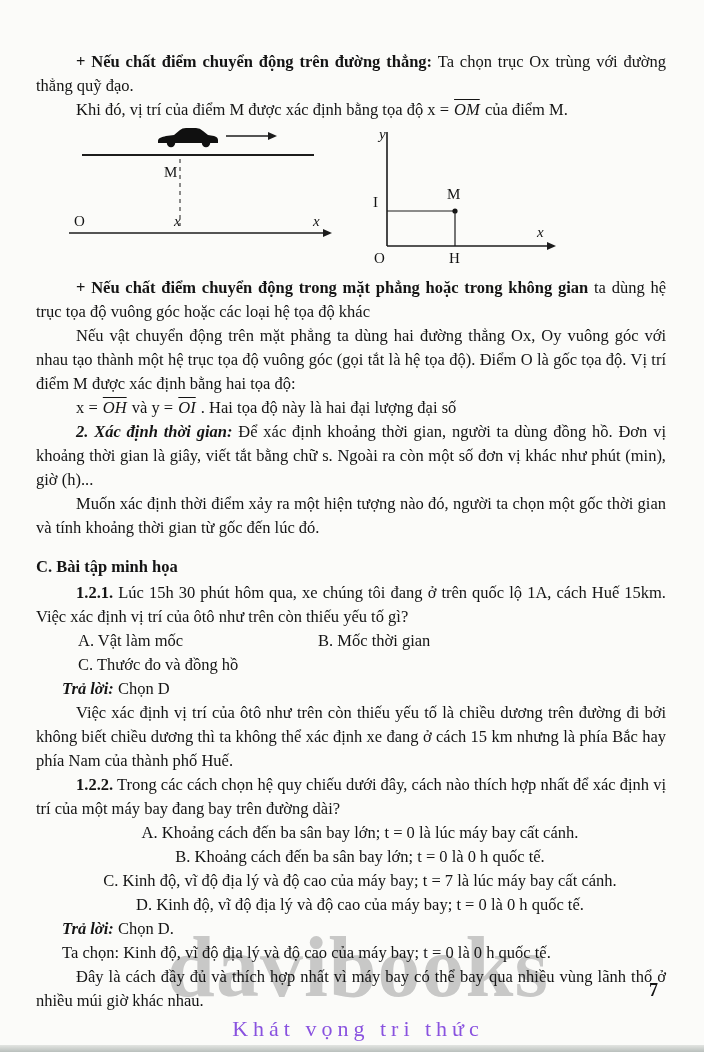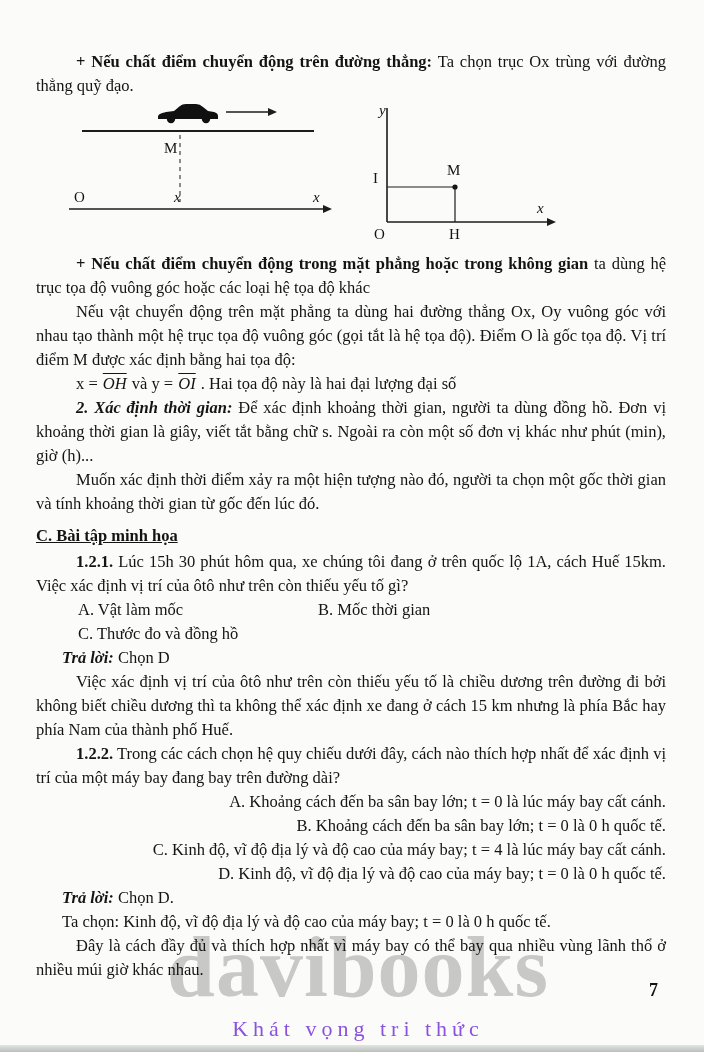--- a/index.html
+++ b/index.html
@@ -13,40 +13,40 @@
   }
   .page {
     position:relative;
     z-index:2;
     width:704px; height:856px;
     padding:50px 38px 12px 36px;
   }
   p { font-size:16.5px; line-height:24px; text-align:justify; }
   .indent { text-indent:40px; }
   .ansline { margin-left:26px; text-align:left; }
-  .heading { font-weight:bold; margin-top:8px; margin-bottom:2px;text-decoration:underline; }
+  .heading { font-weight:bold; margin-top:15px; margin-bottom:2px; }
   .vec { font-style:italic; text-decoration:overline; padding:0 1px; }
   b.run { font-weight:bold; }
   i b, b i { font-weight:bold; font-style:italic; }
 
   .figures {
     display:flex; align-items:flex-start;
     margin:3px 0 3px 32px; gap:27px;
     height:148px;
   }
   svg text { font-family:"Liberation Serif", serif; font-size:15px; fill:#141414; }
   svg .ital { font-style:italic; }
   svg line, svg path.stroke { stroke:#1c1c1c; }
 
   .opts1 {
     display:grid; grid-template-columns:240px auto;
     margin-left:42px;
   }
   .opts1 div { font-size:16.5px; line-height:24px; }
-  .opts2 { margin-left:18px; text-align:right; }
+  .opts2 { margin-left:18px; text-align:center; }
 
   .watermark {
     position:absolute; z-index:1; left:12px; right:0; top:924px;
     text-align:center; pointer-events:none;
   }
   .wm-title {
     font-size:86px; font-weight:bold; line-height:1;
     color:#b7b7b7; opacity:.75; letter-spacing:1px;
   }
   .wm-sub {
@@ -67,20 +67,21 @@
 
 <div class="watermark">
   <div class="wm-title">davibooks</div>
   <div class="wm-sub">Khát vọng tri thức</div>
 </div>
 
 <div class="page">
 
   <p class="indent"><b class="run">+ Nếu chất điểm chuyển động trên đường thẳng:</b><span> Ta chọn trục Ox trùng với đường thẳng quỹ đạo.</span></p>
 
+  <p class="indent"><span>Khi đó, vị trí của điểm M được xác định bằng tọa độ x = </span><span class="vec">OM</span><span> của điểm M.</span></p>
 
   <div class="figures">
 
     <svg width="270" height="148" viewBox="0 0 270 148">
       <g transform="translate(88,1)">
         <path d="M2,15 C2,12 6,11 10,10 L18,9 L24,4 Q26,2 30,2 L40,2 Q44,2 47,5 L52,9 L58,10 Q62,11 62,14 L62,17 L2,17 Z" fill="#101010"></path>
         <circle cx="15" cy="17" r="4.2" fill="#101010"></circle>
         <circle cx="50" cy="17" r="4.2" fill="#101010"></circle>
       </g>
       <g>
@@ -138,21 +139,21 @@
   </div>
 
   <p class="ansline"><b class="run"><i>Trả lời:</i></b><span> Chọn D</span></p>
 
   <p class="indent"><span>Việc xác định vị trí của ôtô như trên còn thiếu yếu tố là chiều dương trên đường đi bởi không biết chiều dương thì ta không thể xác định xe đang ở cách 15 km nhưng là phía Bắc hay phía Nam của thành phố Huế.</span></p>
 
   <p class="indent"><b class="run">1.2.2.</b><span> Trong các cách chọn hệ quy chiếu dưới đây, cách nào thích hợp nhất để xác định vị trí của một máy bay đang bay trên đường dài?</span></p>
 
   <p class="opts2">A. Khoảng cách đến ba sân bay lớn; t = 0 là lúc máy bay cất cánh.</p>
   <p class="opts2">B. Khoảng cách đến ba sân bay lớn; t = 0 là 0 h quốc tế.</p>
-  <p class="opts2">C. Kinh độ, vĩ độ địa lý và độ cao của máy bay; t = 4 là lúc máy bay cất cánh.</p>
+  <p class="opts2">C. Kinh độ, vĩ độ địa lý và độ cao của máy bay; t = 7 là lúc máy bay cất cánh.</p>
   <p class="opts2">D. Kinh độ, vĩ độ địa lý và độ cao của máy bay; t = 0 là 0 h quốc tế.</p>
 
   <p class="ansline"><b class="run"><i>Trả lời:</i></b><span> Chọn D.</span></p>
 
   <p class="ansline">Ta chọn: Kinh độ, vĩ độ địa lý và độ cao của máy bay; t = 0 là 0 h quốc tế.</p>
 
   <p class="indent"><span>Đây là cách đầy đủ và thích hợp nhất vì máy bay có thể bay qua nhiều vùng lãnh thổ ở nhiều múi giờ khác nhau.</span></p>
 
 </div>
 

